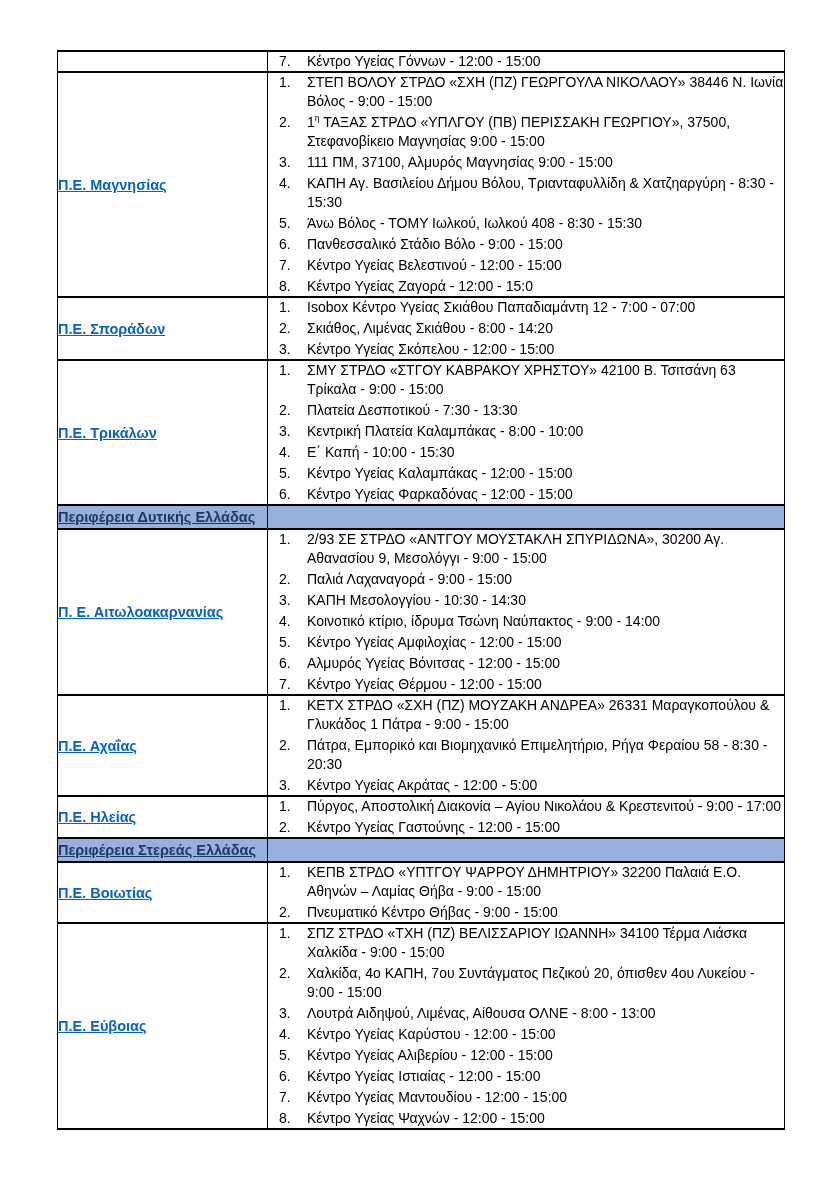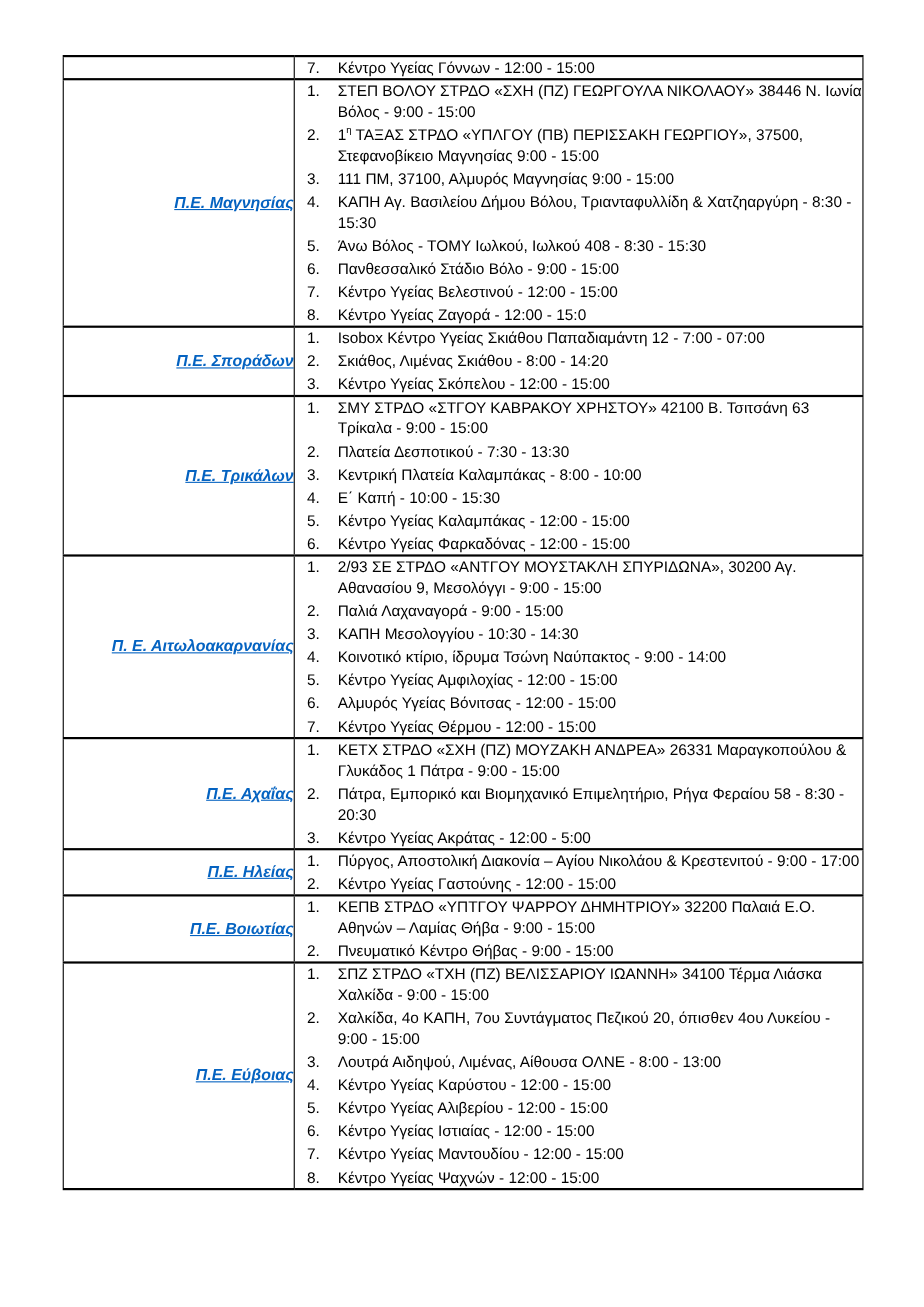--- a/index.html
+++ b/index.html
@@ -25,22 +25,21 @@
   }
   table.sched td {
     border-top: 2px solid var(--c-border, #000);
     border-bottom: 2px solid var(--c-border, #000);
     border-left: 1.5px solid var(--c-border, #000);
     border-right: 1.5px solid var(--c-border, #000);
     vertical-align: middle;
     padding: 0;
   }
   td.label-cell {
-    text-align: right;
-    font-style: italic;
+    text-align: left;
   }
   .region-link {
     color: var(--c-link, #0563C1);
     font-weight: bold;
     font-size: 14.5px;
     text-decoration: underline;
     cursor: pointer;
   }
   td.items-cell {
     padding: 3px 8px 3px 0;
@@ -173,20 +172,24 @@
             <div class="item">
               <span class="num">5.</span>
               <span class="txt"><span>Κέντρο Υγείας Καλαμπάκας - </span><span class="time">12:00 - 15:00</span></span>
             </div>
             <div class="item">
               <span class="num">6.</span>
               <span class="txt"><span>Κέντρο Υγείας Φαρκαδόνας - </span><span class="time">12:00 - 15:00</span></span>
             </div>
           </td>
         </tr>
+        <tr class="hdr">
+          <td class="hdr-left"><span>Περιφέρεια Δυτικής Ελλάδας</span></td>
+          <td class="hdr-right"></td>
+        </tr>
         <tr>
           <td class="label-cell"><a class="region-link">Π. Ε. Αιτωλοακαρνανίας</a></td>
           <td class="items-cell">
             <div class="item">
               <span class="num">1.</span>
               <span class="txt"><span>2/93 ΣΕ ΣΤΡΔΟ «ΑΝΤΓΟΥ ΜΟΥΣΤΑΚΛΗ ΣΠΥΡΙΔΩΝΑ», 30200 Αγ. Αθανασίου 9, Μεσολόγγι - </span><span class="time">9:00 - 15:00</span></span>
             </div>
             <div class="item">
               <span class="num">2.</span>
               <span class="txt"><span>Παλιά Λαχαναγορά - </span><span class="time">9:00 - 15:00</span></span>
@@ -235,20 +238,24 @@
           <td class="items-cell">
             <div class="item">
               <span class="num">1.</span>
               <span class="txt"><span>Πύργος, Αποστολική Διακονία – Αγίου Νικολάου &amp; Κρεστενιτού - </span><span class="time">9:00 - 17:00</span></span>
             </div>
             <div class="item">
               <span class="num">2.</span>
               <span class="txt"><span>Κέντρο Υγείας Γαστούνης - </span><span class="time">12:00 - 15:00</span></span>
             </div>
           </td>
+        </tr>
+        <tr class="hdr">
+          <td class="hdr-left"><span>Περιφέρεια Στερεάς Ελλάδας</span></td>
+          <td class="hdr-right"></td>
         </tr>
         <tr>
           <td class="label-cell"><a class="region-link">Π.Ε. Βοιωτίας</a></td>
           <td class="items-cell">
             <div class="item">
               <span class="num">1.</span>
               <span class="txt"><span>ΚΕΠΒ ΣΤΡΔΟ «ΥΠΤΓΟΥ ΨΑΡΡΟΥ ΔΗΜΗΤΡΙΟΥ» 32200 Παλαιά Ε.Ο. Αθηνών – Λαμίας Θήβα - </span><span class="time">9:00 - 15:00</span></span>
             </div>
             <div class="item">
               <span class="num">2.</span>

